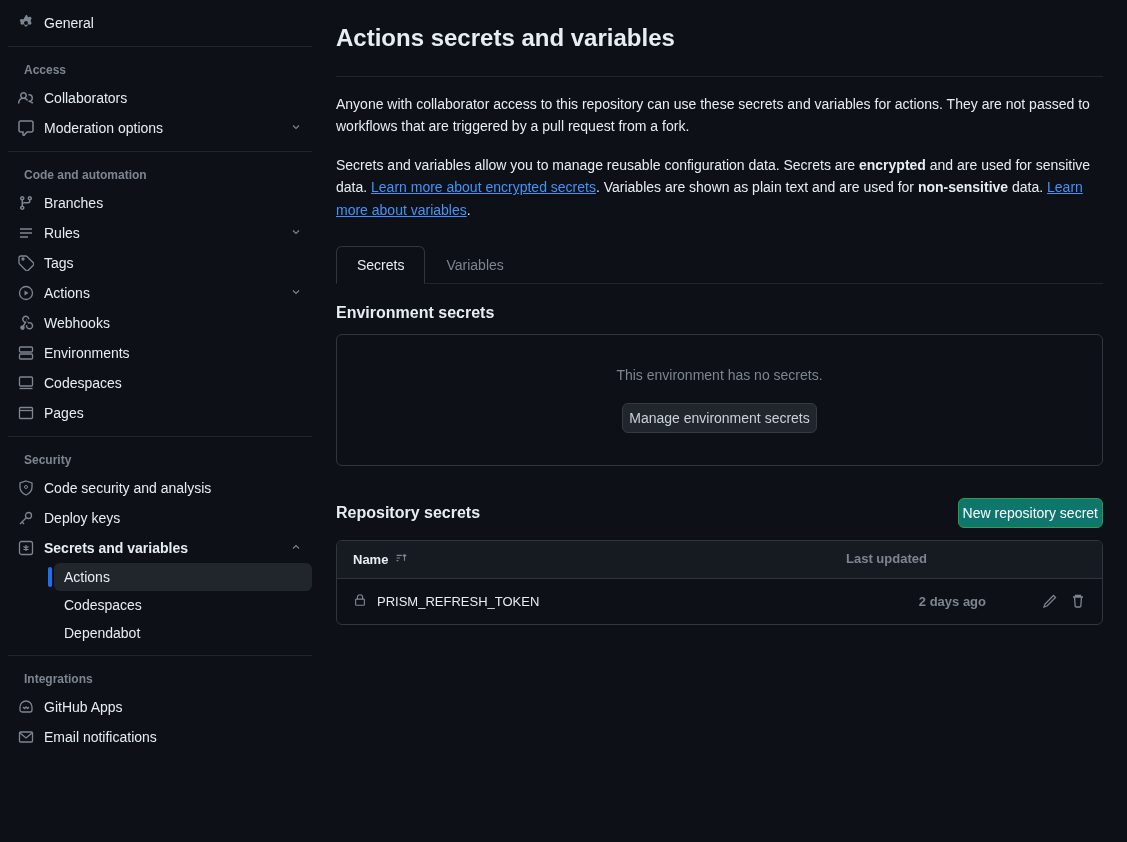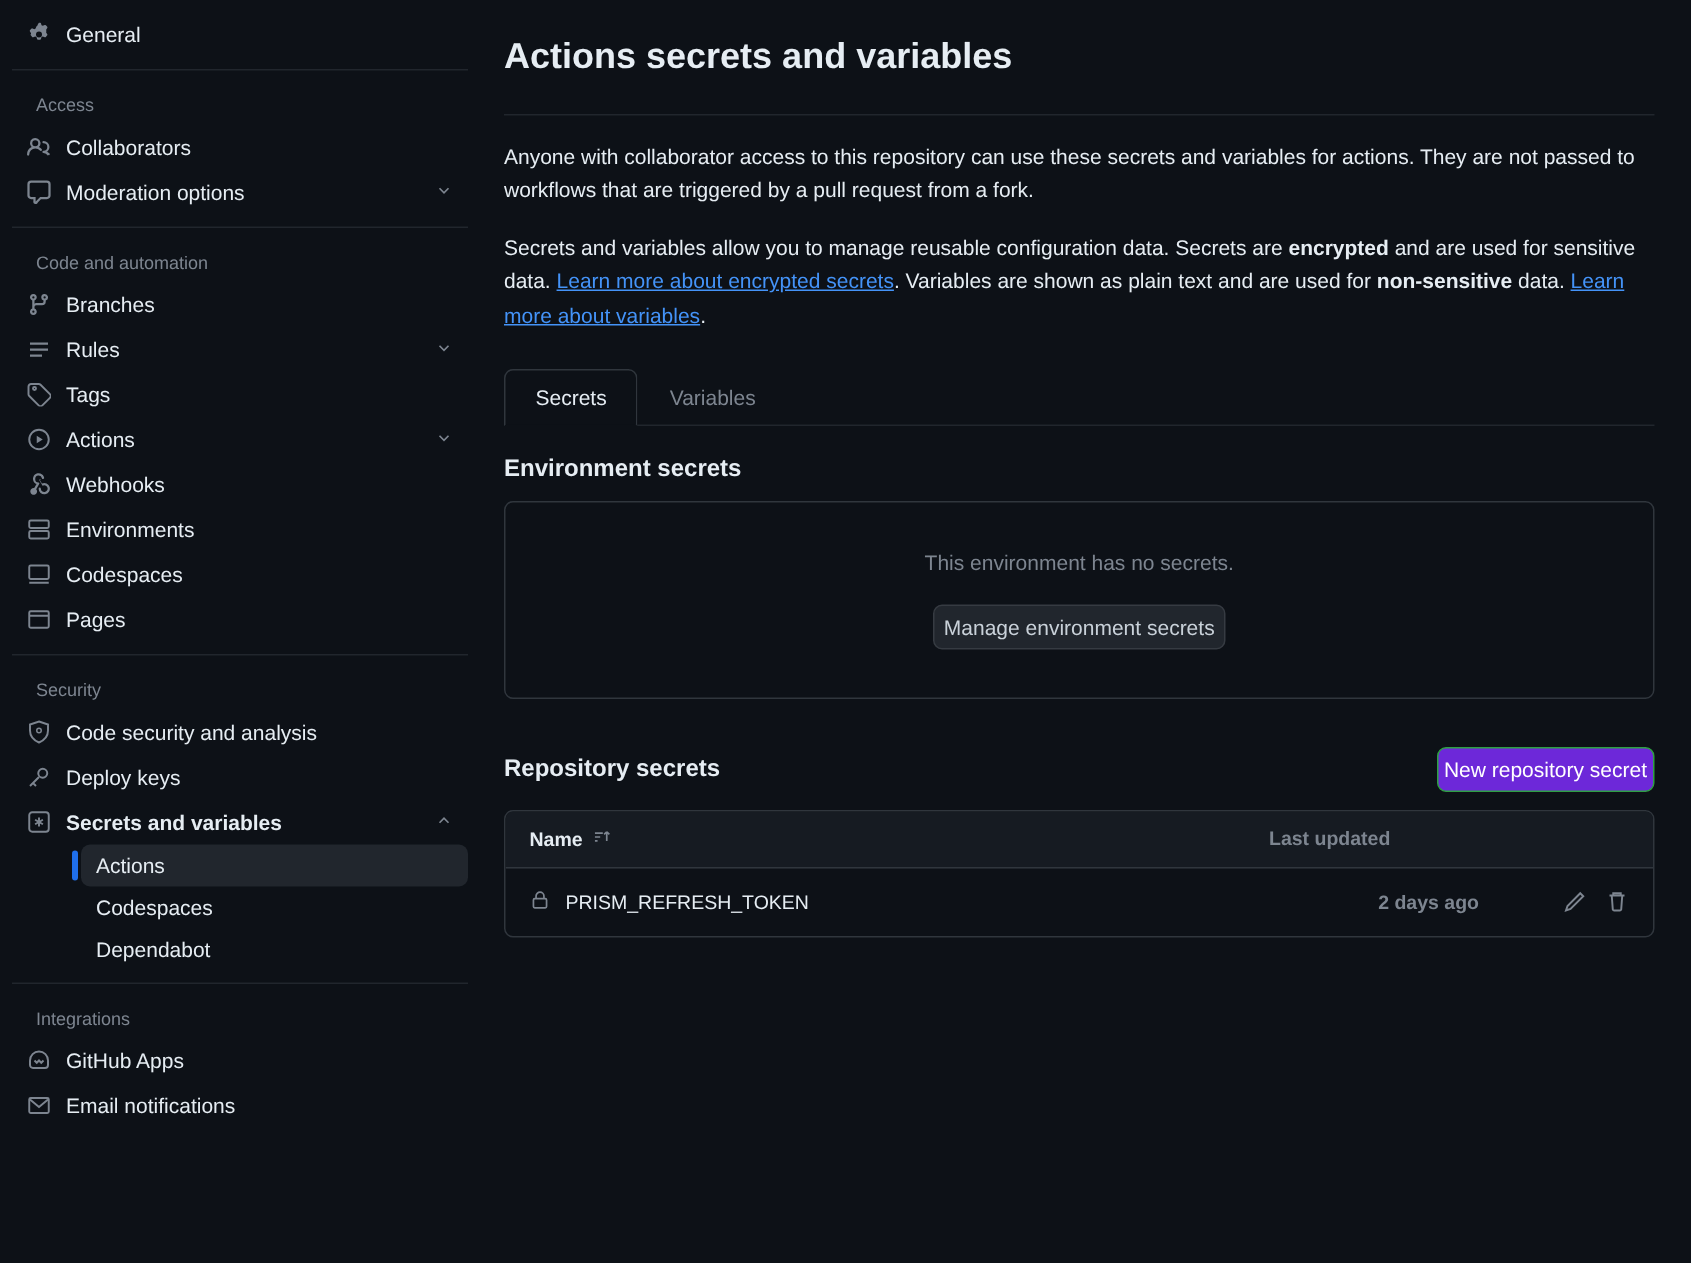--- a/index.html
+++ b/index.html
@@ -27,21 +27,21 @@
     border-radius: 6px;
     cursor: pointer;
     color: #e6edf3;
     position: relative;
   }
   .side-item .icon { width: 16px; height: 16px; display: inline-flex; align-items: center; justify-content: center; color: #7d8590; flex-shrink: 0; }
   .side-item .label { flex: 1; }
   .side-item .chev { color: #7d8590; }
   .side-group-header {
     font-size: 12px;
-    font-weight: 400;
+    font-weight: 700;
     color: #7d8590;
     padding: 8px 10px 6px 16px;
   }
   .side-divider {
     border-top: 1px solid #21262d;
     margin: 8px 0;
   }
   .side-sub {
     padding-left: 38px;
   }
@@ -115,21 +115,21 @@
     background: #21262d;
     border: 1px solid #363b42;
     color: #c9d1d9;
     padding: 6px 6px;
     border-radius: 6px;
     cursor: pointer;
     font-size: 14px;
     font-weight: 500;
   }
   .btn-green {
-    background: #6d28d9;
+    background: #0f766e;
     border: 1px solid #2ea043;
     color: #ffffff;
     padding: 6px 4px;
     border-radius: 6px;
     cursor: pointer;
     font-size: 14px;
     font-weight: 500;
   }
   .repo-secrets-header {
     display: flex;

